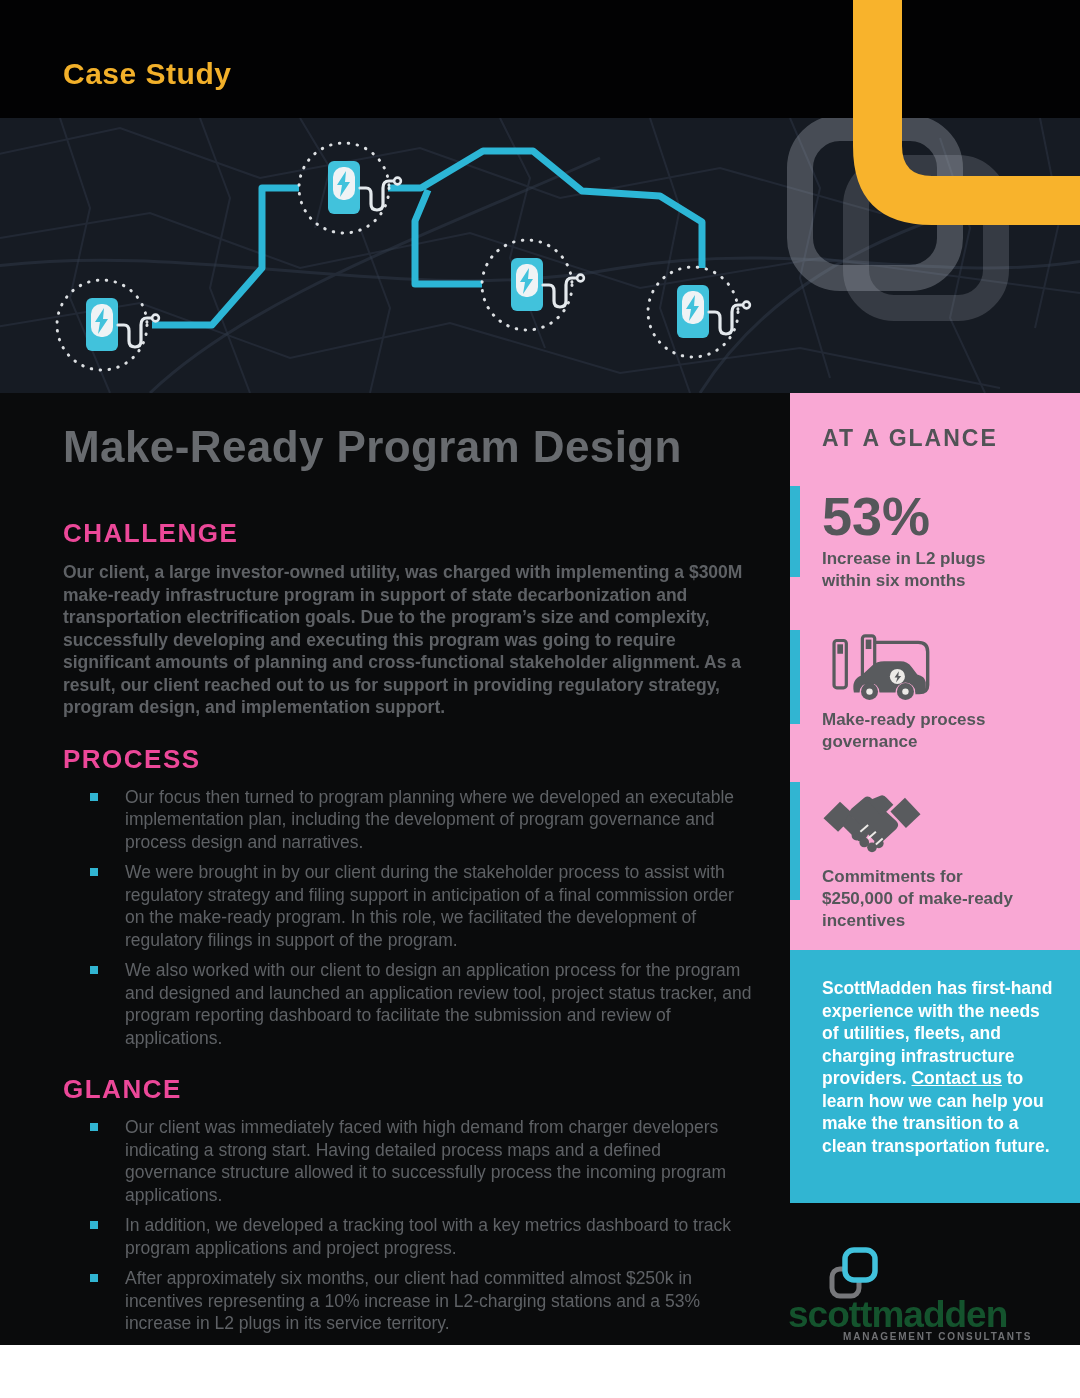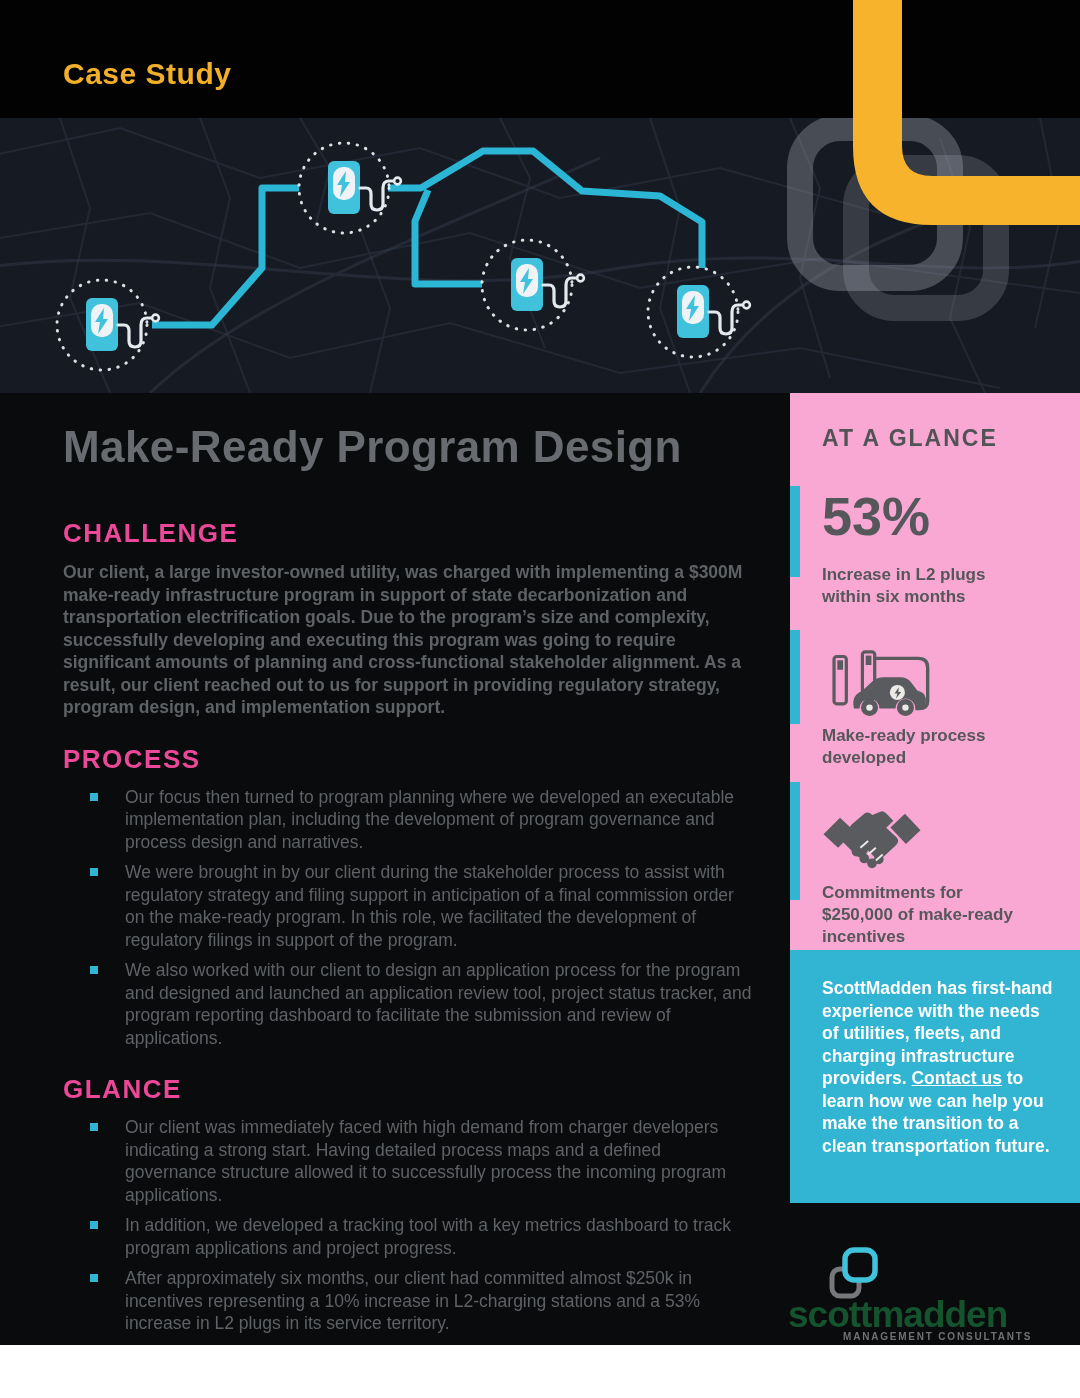--- a/index.html
+++ b/index.html
@@ -34,21 +34,21 @@
   .bullet-marker{position:absolute;left:27px;top:7px;width:8px;height:8px;background:#31B5D2;}
 
   
   .sidebar{position:absolute;left:790px;top:393px;width:334px;height:557px;background:#f9a8d4;z-index:3;}
   .sidebar-inner{padding:32px 24px 0 32px;}
   .glance-heading{font-size:23px;font-weight:700;color:#515356;letter-spacing:2px;margin:0;}
   .stat{position:relative;}
   .stat-number{font-size:54px;line-height:56px;font-weight:700;color:#55575A;}
   .stat-caption{font-size:17px;line-height:22px;font-weight:700;color:#55575A;width:205px;}
   .stat1{margin-top:36px;}
-  .stat1 .stat-caption{margin-top:20px;}
+  .stat1 .stat-caption{margin-top:4px;}
   .stat2{margin-top:40px;}
   .stat3{margin-top:40px;}
   .stat-icon{display:block;}
   .stat2 .stat-caption{margin-top:7px;}
   .stat3 .stat-caption{margin-top:9px;}
   .accent-bar{position:absolute;left:0;width:10px;background:#31B5D2;z-index:4;}
   .bar1{top:486px;height:91px;}
   .bar2{top:630px;height:94px;}
   .bar3{top:782px;height:118px;}
   .accent-bar{left:790px;}
@@ -188,21 +188,21 @@
           <rect x="12.5" y="13" width="6" height="10" fill="#595B5E"></rect>
           <rect x="42.5" y="8" width="6" height="10" fill="#595B5E"></rect>
           <path d="M30,64 Q27,50 38,46 L50,35 Q54,31 62,31 L79,31 Q87,31 91,37 L97,45 Q105,47 106,53 L106,59 Q106,64 101,64 H95 A10.5,10.5 0 0 0 74,64 H57 A10.5,10.5 0 0 0 36,64 Z" fill="#595B5E"></path>
           <circle cx="46.5" cy="63" r="9" fill="#595B5E"></circle>
           <circle cx="46.5" cy="63" r="3.4" fill="#ECEAE7"></circle>
           <circle cx="84.5" cy="63" r="9" fill="#595B5E"></circle>
           <circle cx="84.5" cy="63" r="3.4" fill="#ECEAE7"></circle>
           <circle cx="76" cy="47" r="8" fill="#ECEAE7"></circle>
           <path d="M77.5,41.5 L73,48 L76,48 L74.5,53.5 L80,46.5 L77,46.5 Z" fill="#595B5E"></path>
         </svg>
-        <div class="stat-caption">Make-ready process developed</div>
+        <div class="stat-caption">Make-ready process governance</div>
       </div>
 
       <div class="stat stat3">
         <svg class="stat-icon" width="100" height="64" viewBox="0 0 100 66">
           <g fill="#595B5E">
             <polygon points="0,26 17,9 32,23 15,40"></polygon>
             <polygon points="100,22 84,5 69,19 85,36"></polygon>
             <path d="M28,24 Q25,20 29,16 L42,5 Q46,2 50,6 L75,29 Q79,33 75,37 L61,50 Q57,54 53,50 Z"></path>
             <path d="M26,22 L44,38 Q48,42 44,46 L42,48 Q38,52 34,48 L20,34 Z"></path>
             <circle cx="34" cy="44" r="5"></circle>

